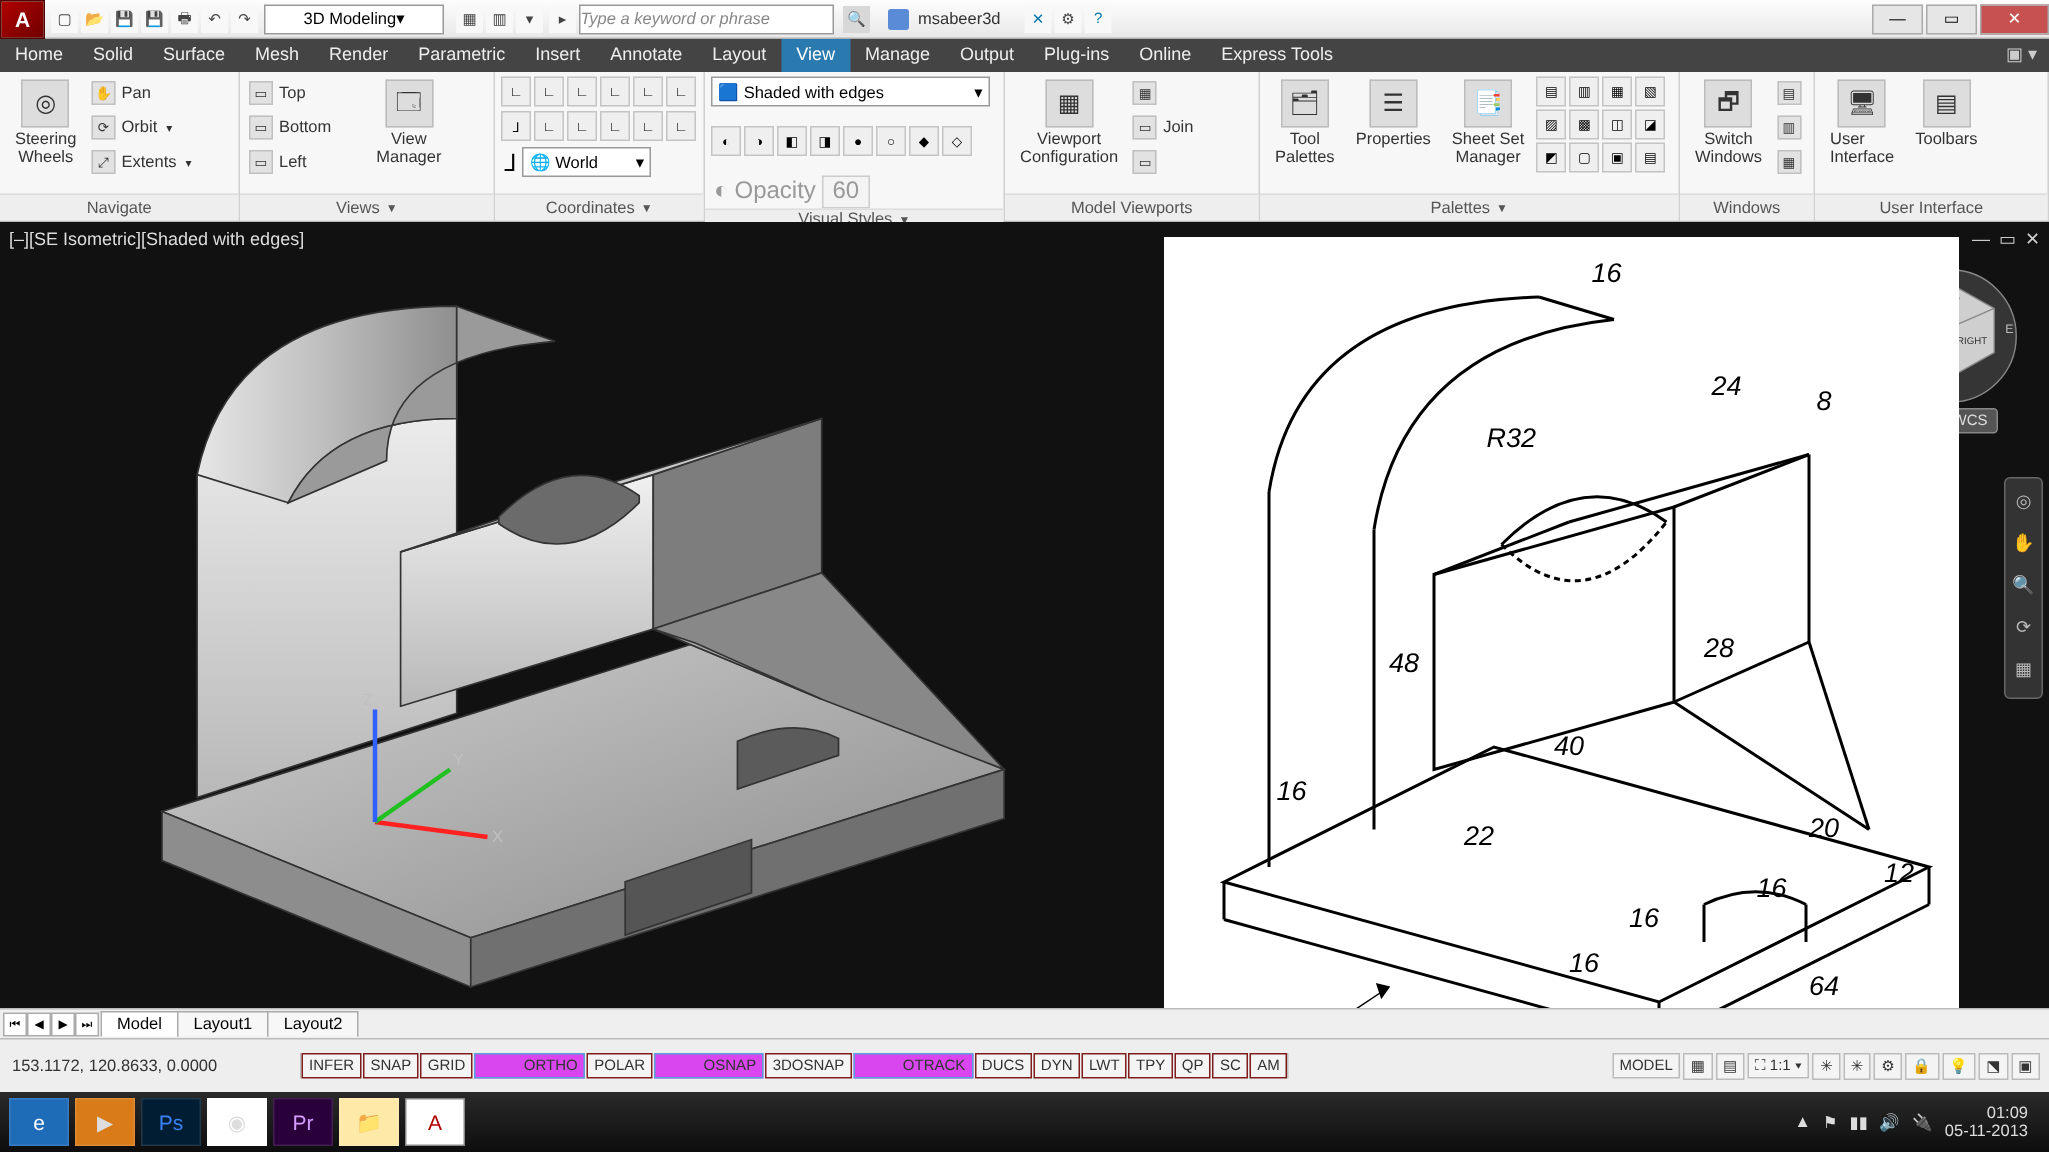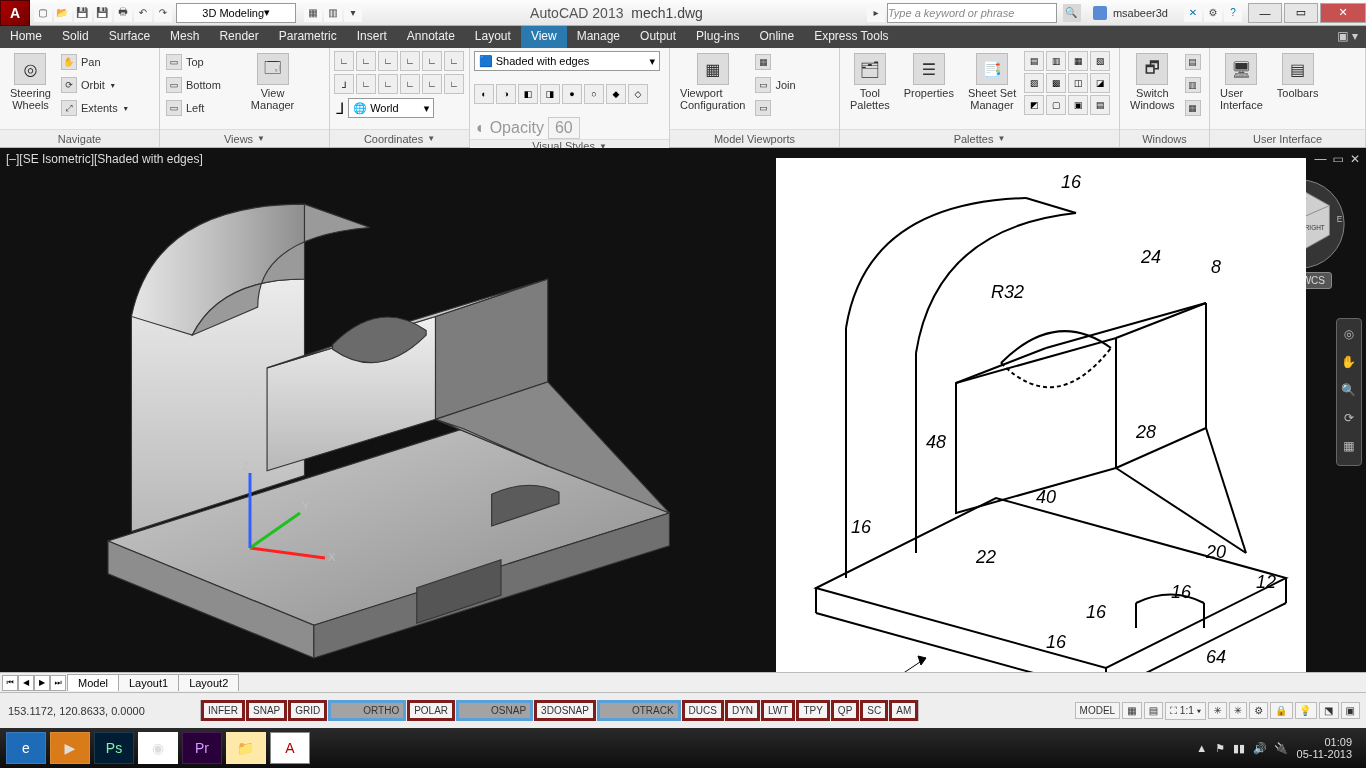--- a/index.html
+++ b/index.html
@@ -62,22 +62,22 @@
 .layout-tabs { height:20px; background:#efefef; border-top:1px solid #bbb; display:flex; align-items:center; font-size:11px;}
 .lt-nav { display:flex; gap:0; padding:0 2px;}
 .lt-nav .nb{ width:16px; height:16px; border:1px solid #aaa; background:#fff; font-size:8px; display:flex; align-items:center; justify-content:center;}
 .lt-tab { padding:2px 10px; border:1px solid #aaa; border-bottom:none; background:#f7f7f7; margin-left:-1px;}
 .lt-tab.active{ background:#fff; font-weight:normal;}
 
 
 .statusbar { height:36px; background:#eee; border-top:1px solid #bbb; display:flex; align-items:center; font-size:11px; color:#333;}
 .coords { padding:0 8px; min-width:200px;}
 .sb-toggles { display:flex; gap:1px; border-left:1px solid #bbb; border-right:1px solid #bbb; }
-.sb-btn { padding:2px 4px; border:3px solid #7f1d1d; background:#f4f4f4; font-size:10px;}
-.sb-btn.on{ background:#a3a3a3; border-color:#5aa0d8;padding-left:32px;}
+.sb-btn { padding:2px 4px; border:1px solid #7f1d1d; background:#f4f4f4; font-size:10px;}
+.sb-btn.on{ background:#d946ef; border-color:#5aa0d8;padding-left:32px;}
 .sb-right { margin-left:auto; display:flex; align-items:center; gap:2px; padding-right:6px;}
 .sb-chip{ padding:2px 4px; border:1px solid #bbb; background:#f4f4f4; font-size:10px;}
 
 
 .taskbar { height:40px; background:linear-gradient(#2a2a2a,#0d0d0d); display:flex; align-items:center; padding:0 6px; color:#ddd; font-size:11px;}
 .task-icon{ width:40px; height:32px; margin-right:4px; border:1px solid rgba(255,255,255,.12); background:rgba(255,255,255,.06); display:flex; align-items:center; justify-content:center; font-size:14px;}
 .tray { margin-left:auto; display:flex; align-items:center; gap:8px; padding-right:8px;}
 .clock { text-align:right; line-height:1.1;}
 </style>
 </head>
@@ -95,23 +95,20 @@
     <div class="qat-btn">↷</div>
   </div>
   <div class="workspace-dd">
     <span>3D Modeling</span>
       <span>▾</span>
   </div>
   <div class="qat" style="margin-left:4px">
     <div class="qat-btn">▦</div>
     <div class="qat-btn">▥</div>
     <div class="qat-btn">▾</div>
-  </div>
-  <div class="title-center">
-    <span>AutoCAD 2013</span>&nbsp;&nbsp;<span class="title-filename">mech1.dwg</span>
   </div>
   <div class="qat-btn" style="margin-right:2px">▸</div>
   <div class="search-box" title="Type a keyword or phrase">
     <span>Type a keyword or phrase</span>
   </div>
   <div class="qat-btn" style="margin:0 6px;background:#d8d8d8">🔍</div>
   <div class="user-area">
     <span class="uicon"></span>
     <span>msabeer3d</span>
   </div>
@@ -265,21 +262,21 @@
     <div class="panel-title">
         <span>Visual Styles</span>
         <span class="arrow">▼</span>
       </div>
   </div>
 
   <div class="panel" style="width:170px">
     <div class="panel-body">
       <div class="big-btn">
         <div class="bi">▦</div>
-        <span style="white-space:pre;text-align:left">Viewport
+        <span style="white-space:pre;text-align:center">Viewport
 Configuration</span>
       </div>
       <div class="small-row">
         <div class="small-item">
             <span class="si">▦</span>
           </div>
         <div class="small-item">
             <span class="si">▭</span>
             <span>Join</span>
           </div>
@@ -561,21 +558,21 @@
     <div class="sb-chip">🔒</div>
     <div class="sb-chip">💡</div>
     <div class="sb-chip">⬔</div>
     <div class="sb-chip">▣</div>
   </div>
 </div>
 
 <div class="taskbar">
   <div class="task-icon" style="background:#1e6bb8;color:#fff">e</div>
   <div class="task-icon" style="background:#d97b18">▶</div>
-  <div class="task-icon" style="background:#001d33;color:#86efac">Ps</div>
+  <div class="task-icon" style="background:#001d33;color:#3b82f6">Ps</div>
   <div class="task-icon" style="background:#fff">◉</div>
   <div class="task-icon" style="background:#2a003a;color:#d49cff">Pr</div>
   <div class="task-icon" style="background:#ffe9a8">📁</div>
   <div class="task-icon" style="background:#fff;border:1px solid #888;color:#b00000">A</div>
   <div class="tray">
     <span>▲</span>
     <span>⚑</span>
     <span>▮▮</span>
     <span>🔊</span>
     <span>🔌</span>

